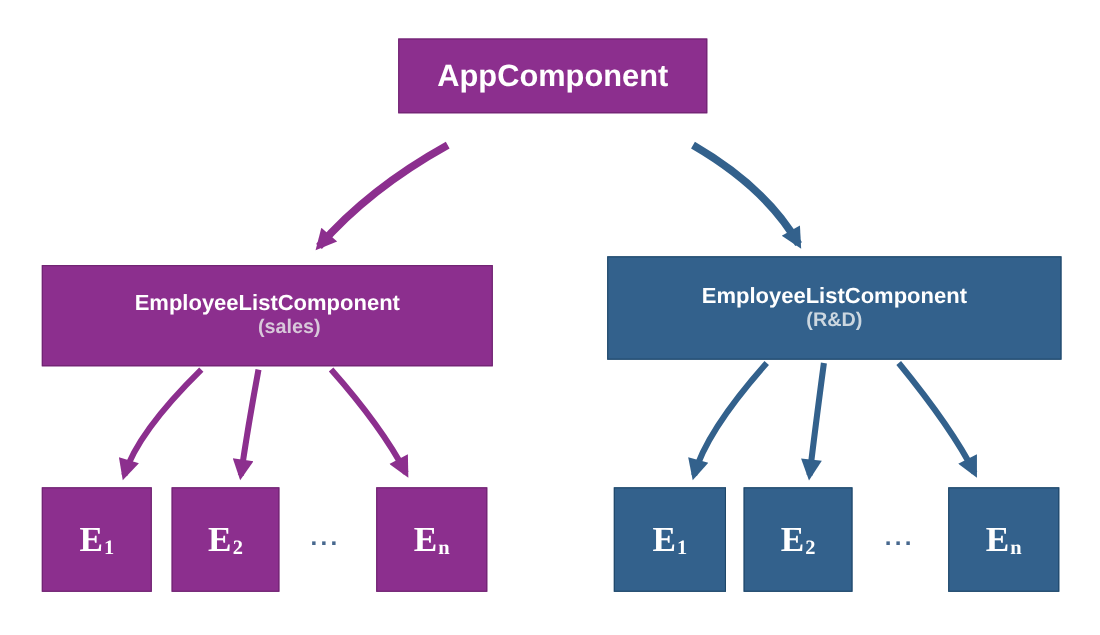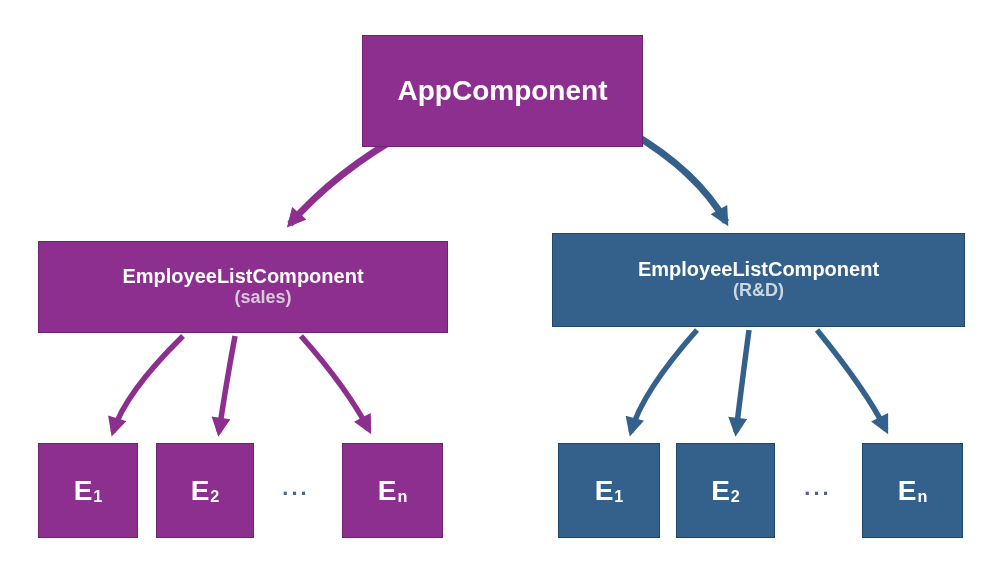--- a/index.html
+++ b/index.html
@@ -34,31 +34,31 @@
     position: absolute;
     display: flex; flex-direction: column;
     align-items: center; justify-content: center;
     color: var(--text);
     font-weight: bold;
     text-align: center;
   }
   .node.purple { background: var(--purple); border: 1px solid var(--purple-border); }
   .node.blue   { background: var(--blue);   border: 1px solid var(--blue-border); }
 
-  .node.root { left: 362px; top: 35px; width: 281px; height: 112px; font-size: 28px; }
+  .node.root { left: 362px; top: 35px; width: 281px; height: 68px; font-size: 28px; }
 
   .node.parent .title { font-size: 20px; line-height: 1.12; }
   .node.parent .subtitle { font-size: 18px; line-height: 1.2; }
   .node.parent.purple .subtitle { color: var(--subtitle-sales); margin-left: 40px; }
   .node.parent.blue   .subtitle { color: var(--subtitle-rd); }
 
   #elc-sales { left: 38px;  top: 241px; width: 410px; height: 92px; }
   #elc-rd    { left: 552px; top: 233px; width: 413px; height: 94px; }
 
-  .node.leaf { font-size: 28px; }
+  .node.leaf { font-size: 32px; font-family: Liberation Serif, serif; }
   .node.leaf .sub { font-size: 0.58em; position: relative; top: 0.18em; margin-left: 1px; }
 
   #sales-e1 { left: 38px;  top: 443px; width: 100px; height: 95px; }
   #sales-e2 { left: 156px; top: 443px; width: 98px;  height: 95px; }
   #sales-en { left: 342px; top: 443px; width: 101px; height: 95px; }
   #rd-e1    { left: 558px; top: 443px; width: 102px; height: 95px; }
   #rd-e2    { left: 676px; top: 443px; width: 99px;  height: 95px; }
   #rd-en    { left: 862px; top: 443px; width: 101px; height: 95px; }
 
   .ellipsis {

